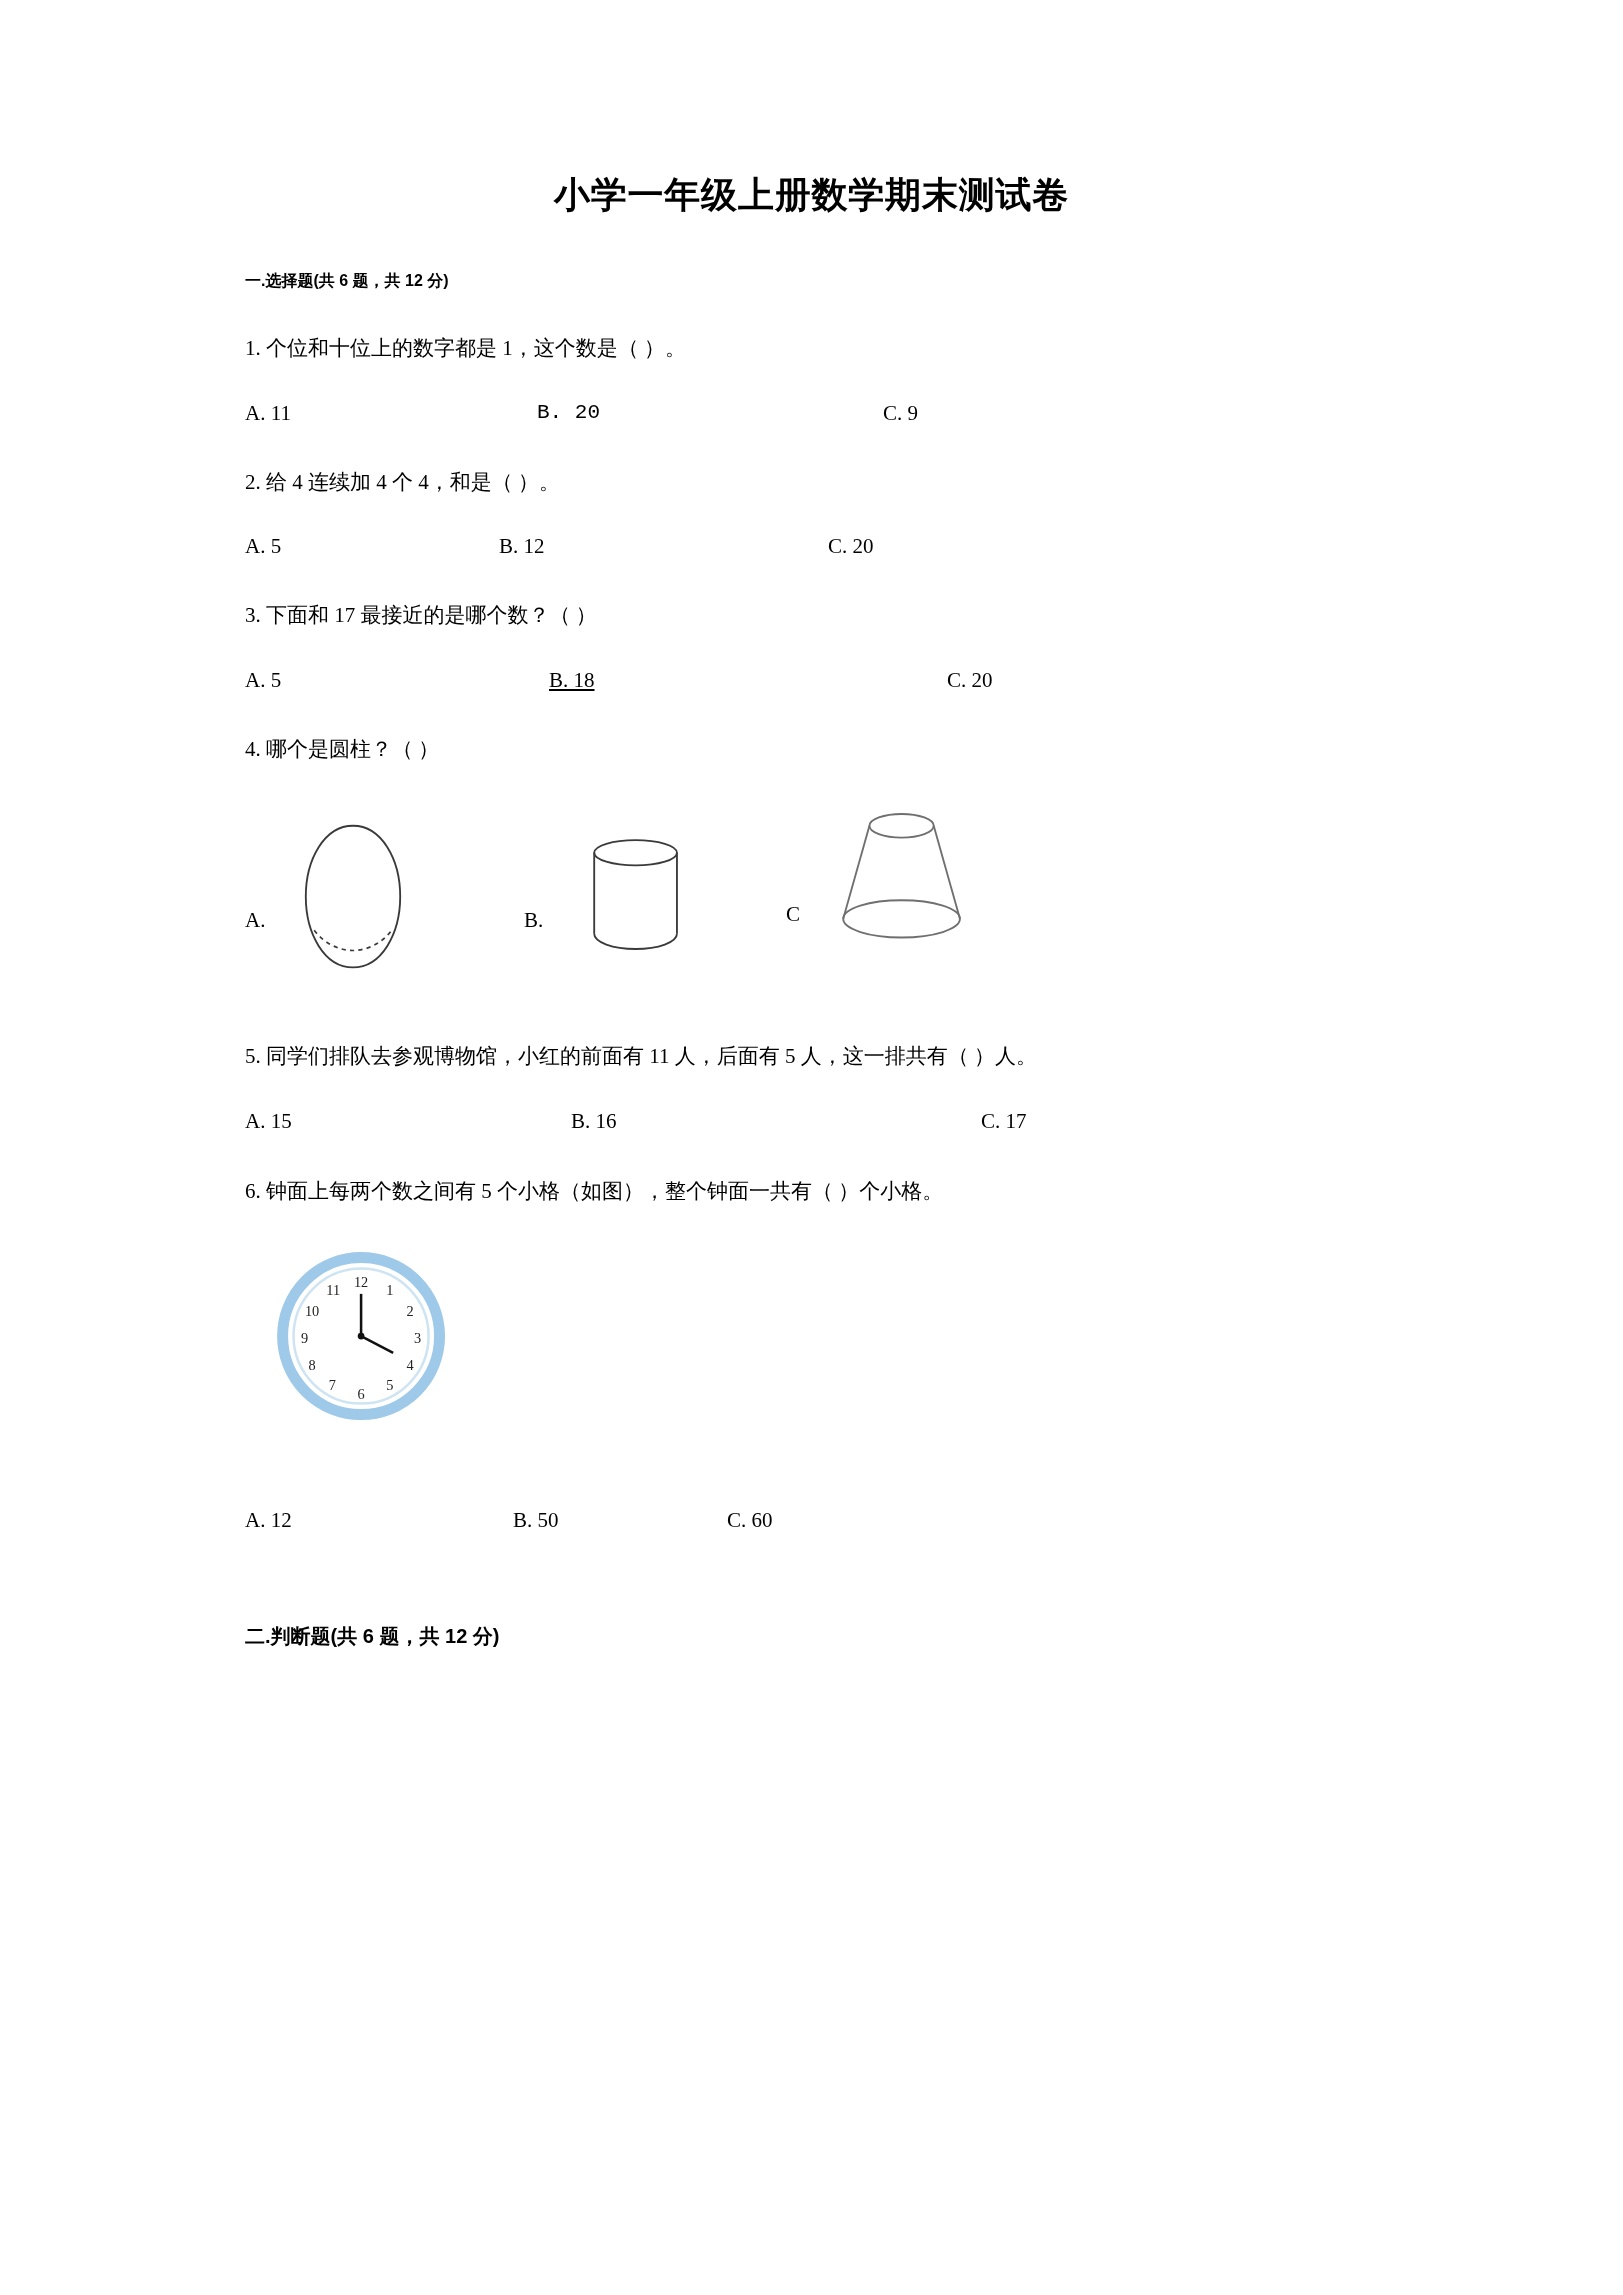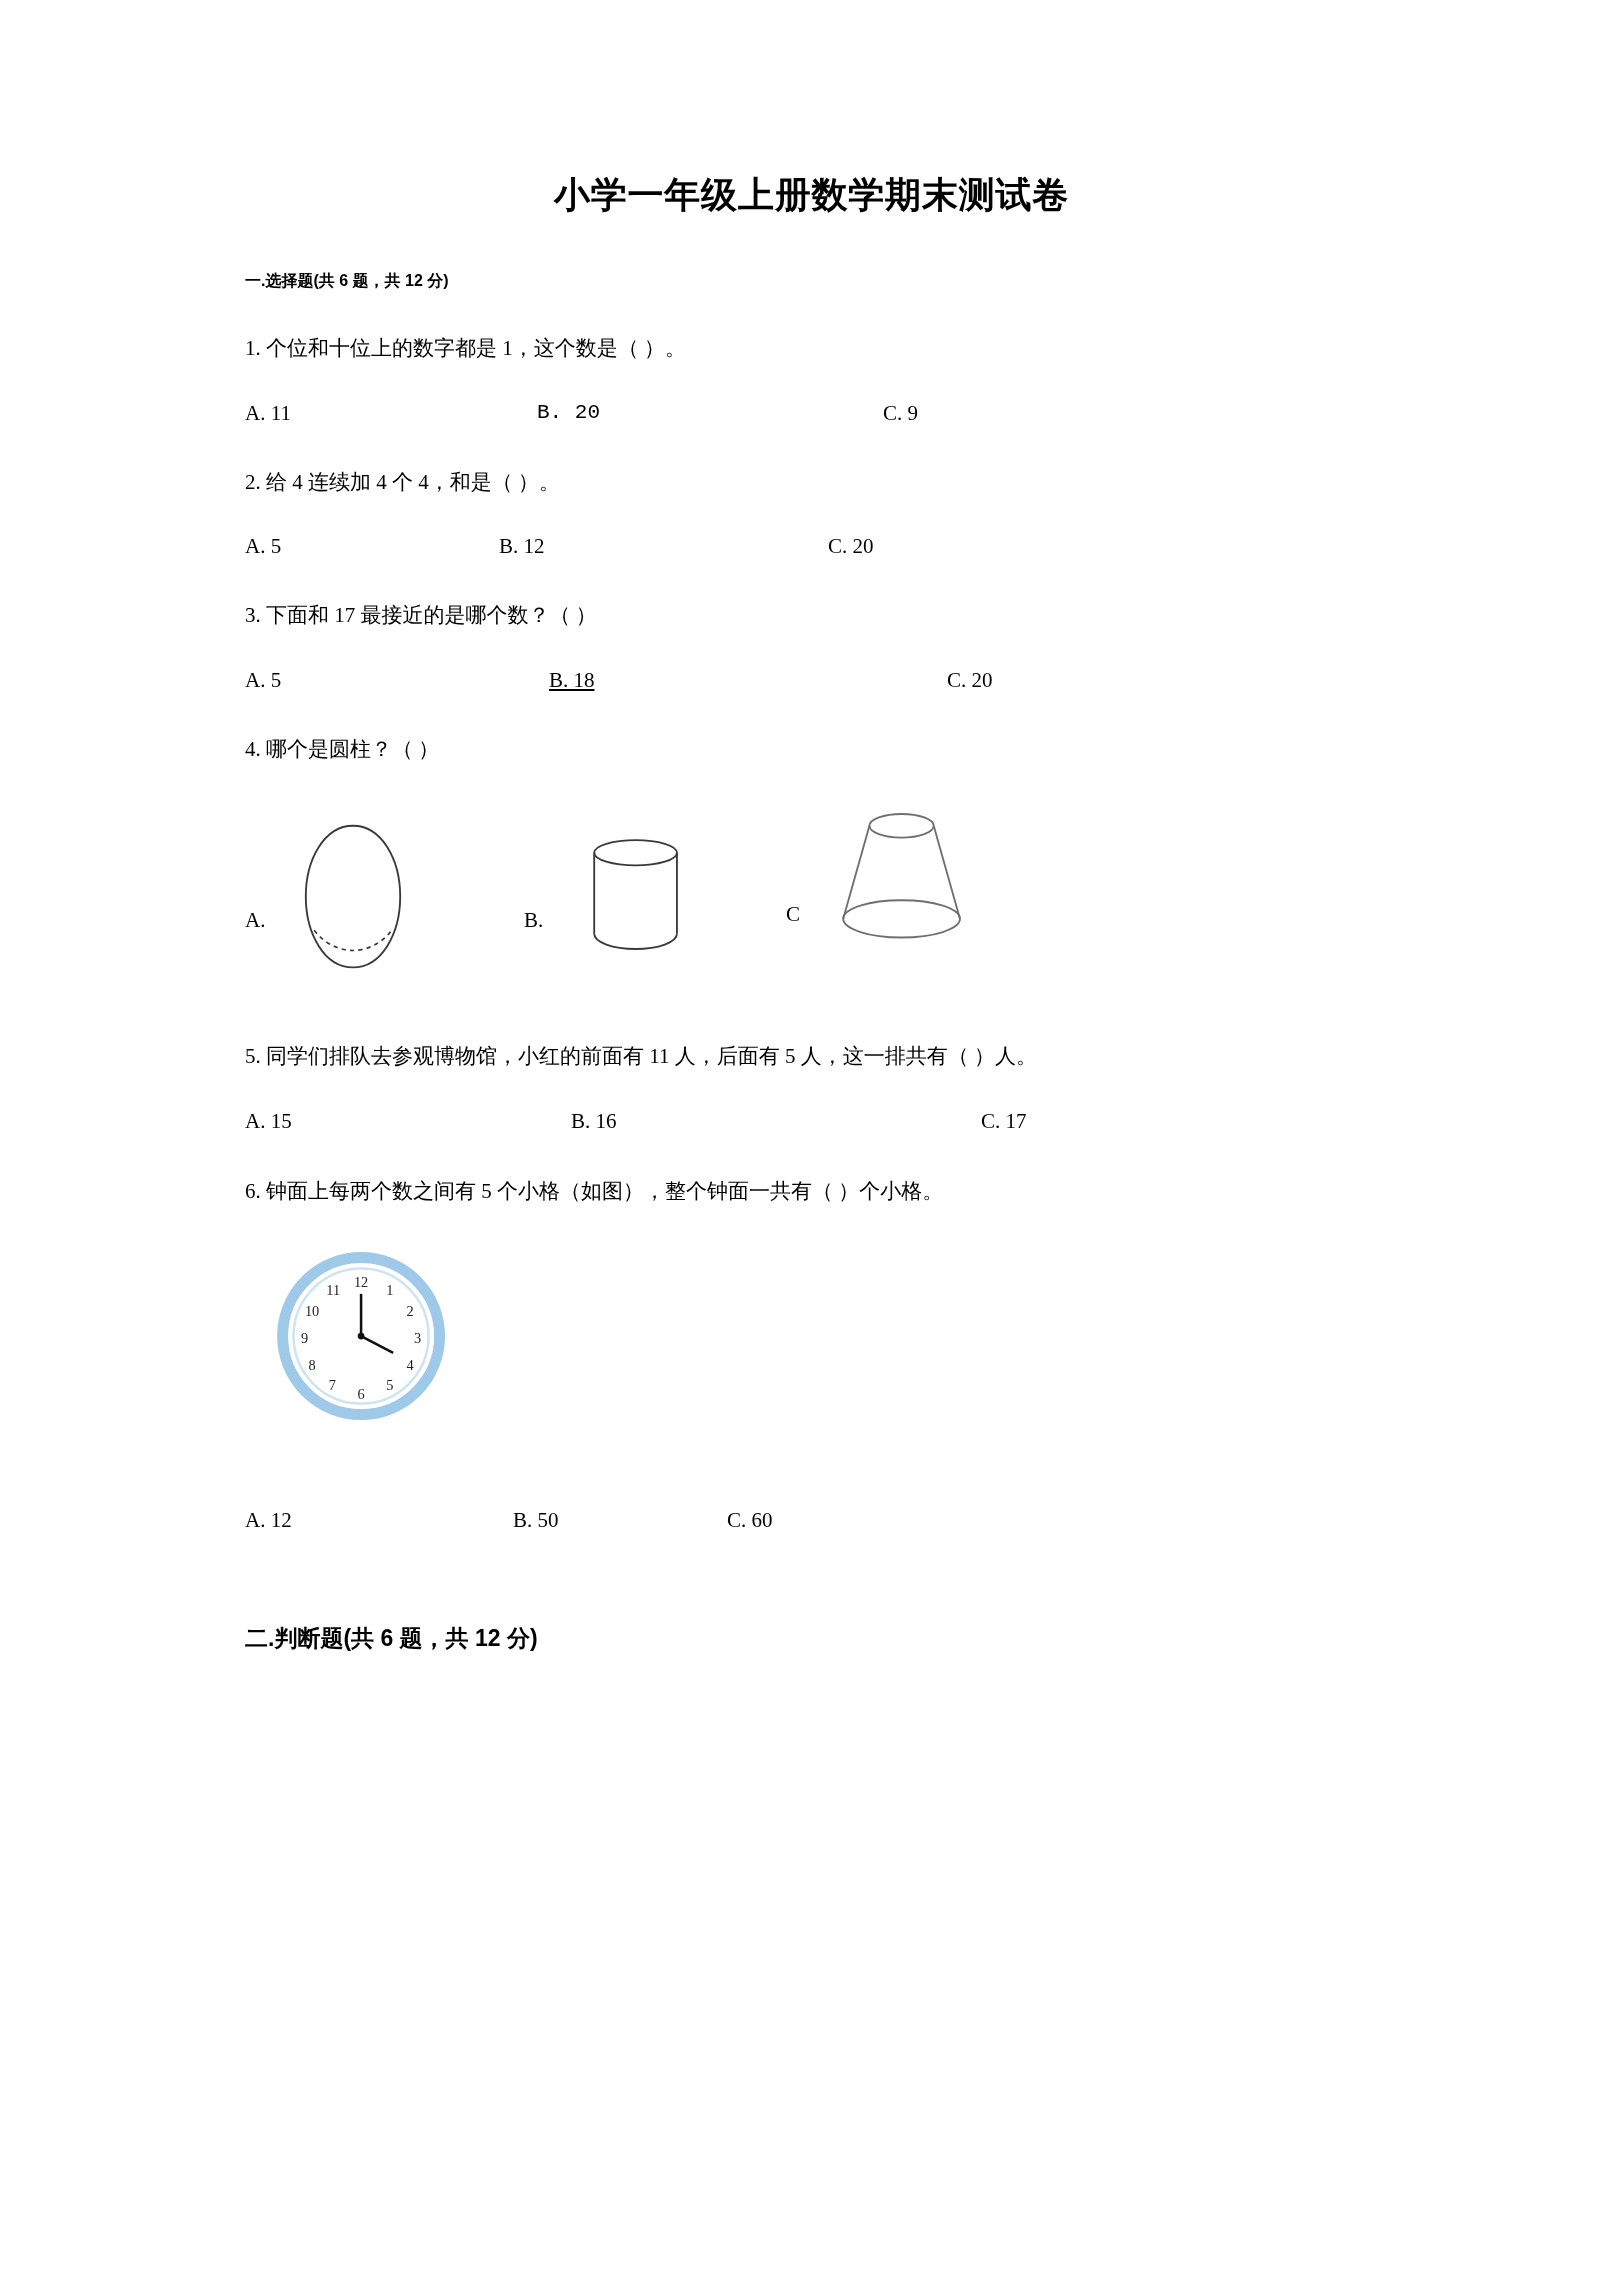--- a/index.html
+++ b/index.html
@@ -76,21 +76,21 @@
     position: absolute;
     left: 30px;
     top: 0;
   }
   .spacer-bottom {
     height: 59px;
   }
   .section-head-2 {
     font-family: "Liberation Sans", "DejaVu Sans", sans-serif;
     font-weight: bold;
-    font-size: 23px;
+    font-size: 20px;
     margin-top: 85px;
     line-height: 1.6;
   }
   svg { display: block; }
 </style>
 </head>
 <body>
 
 <div class="page">
 

